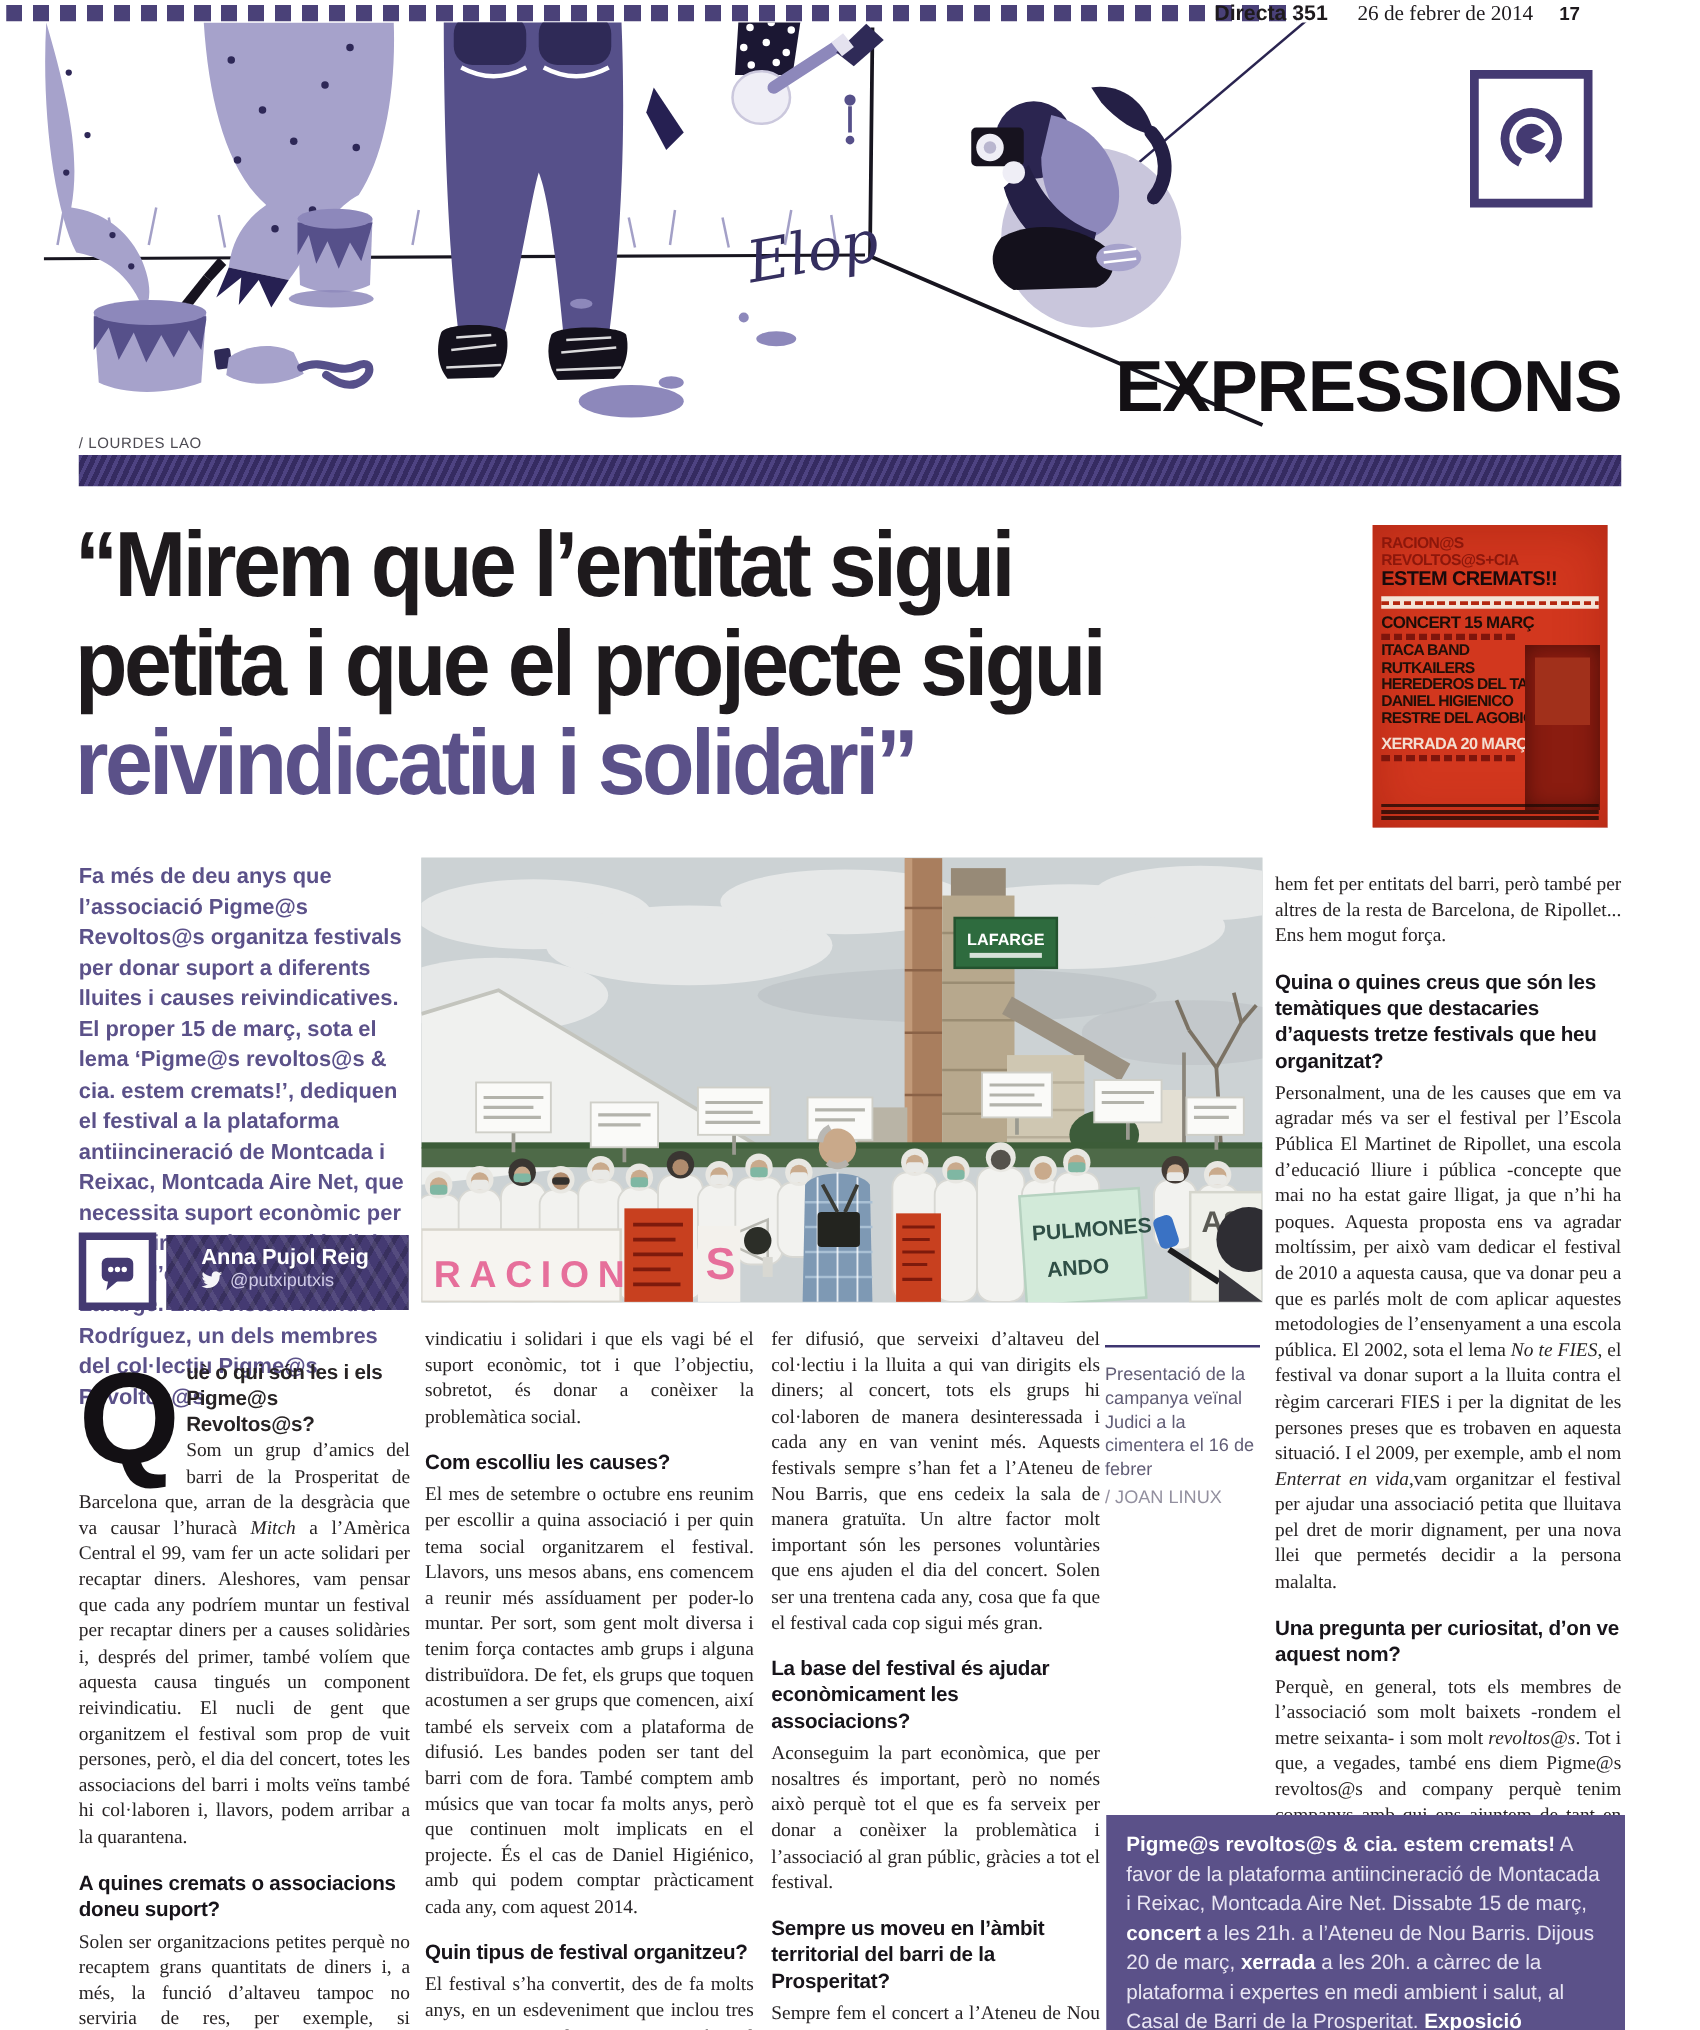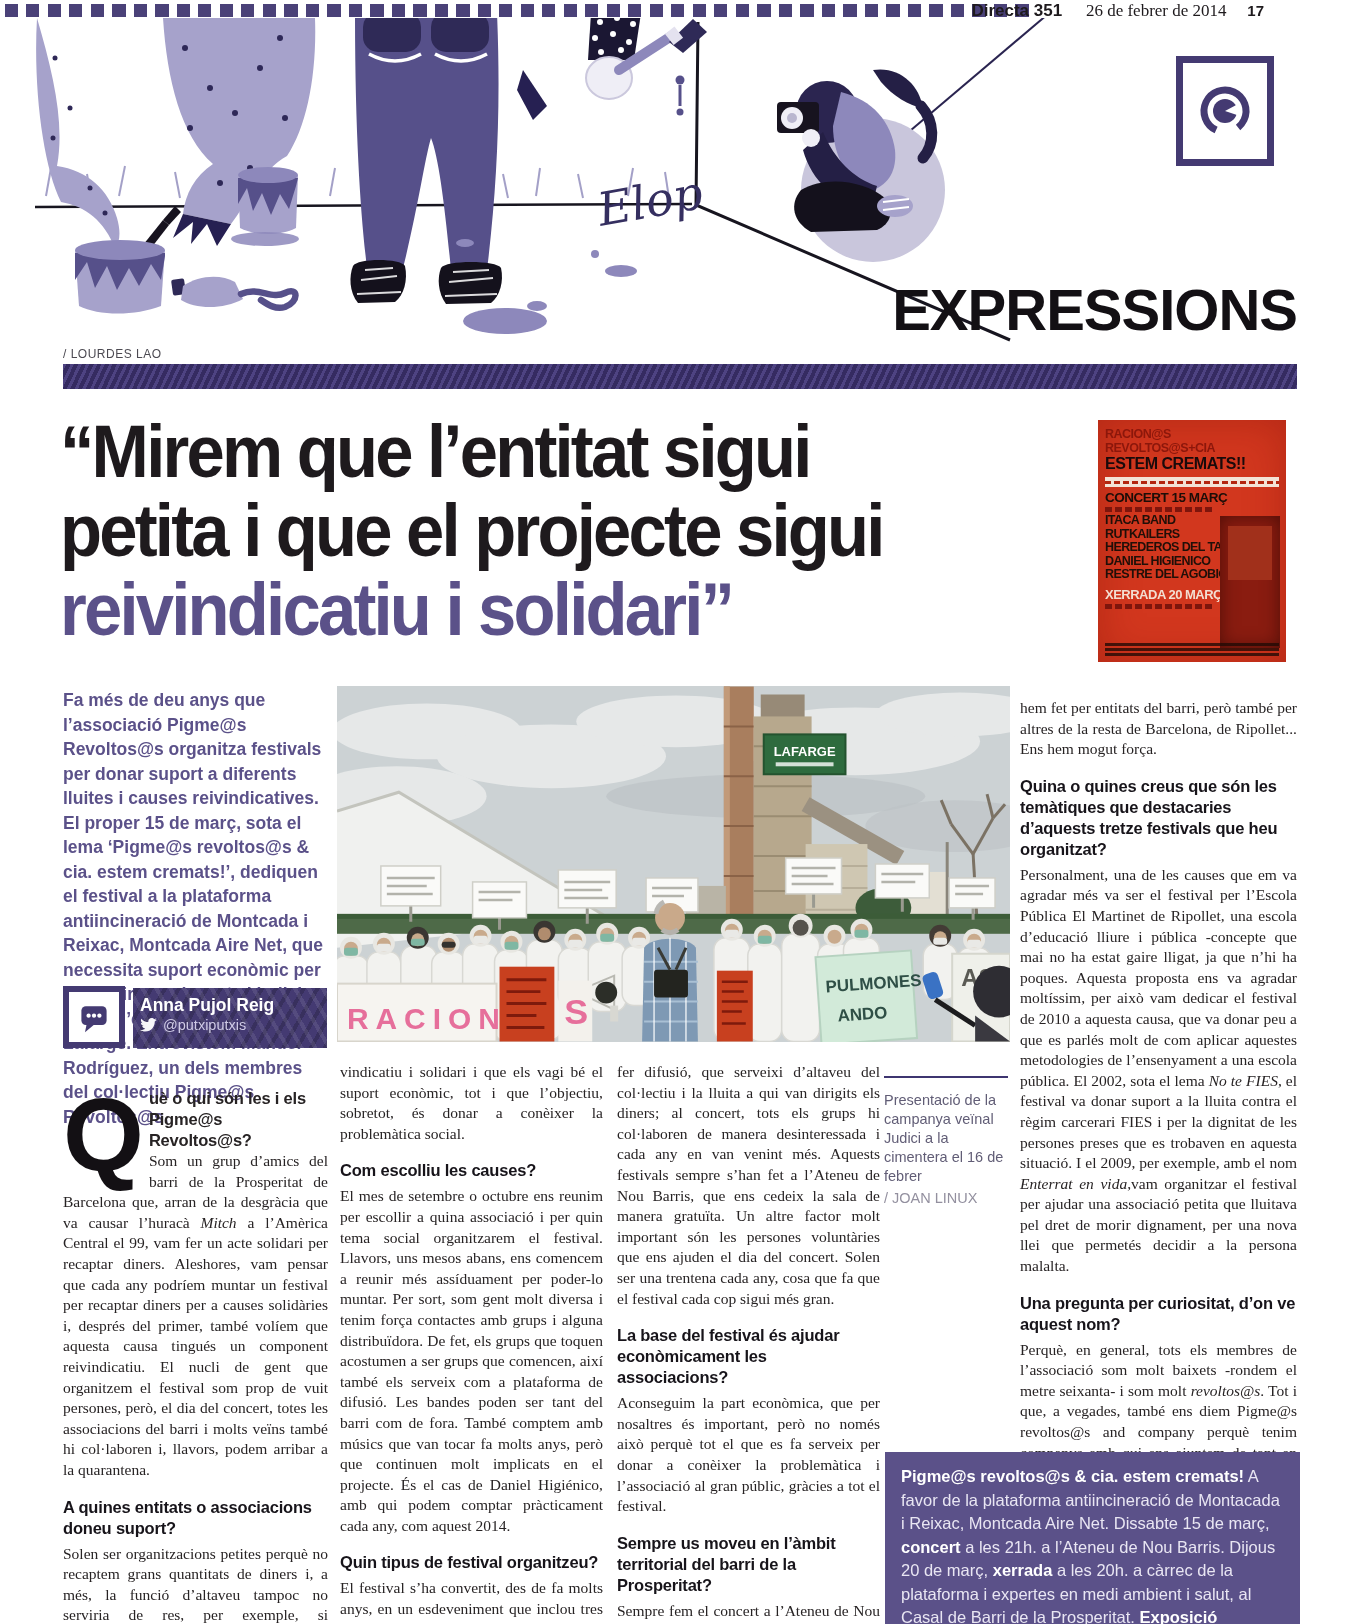--- a/index.html
+++ b/index.html
@@ -52,23 +52,23 @@
   
   .lead{position:absolute;left:63px;top:688px;width:266px;font-weight:bold;font-size:17.5px;
       line-height:24.5px;color:#5b5189;}
   
   .byline{position:absolute;left:63px;top:986px;width:264px;height:62px;}
   .by-icon{position:absolute;left:0;top:0;width:50px;height:50px;background:#fff;border:6px solid #443a72;
       display:flex;align-items:center;justify-content:center;}
   .by-banner{position:absolute;left:70px;top:2px;right:0;bottom:0;background:#443a72;
       background-image:repeating-linear-gradient(60deg,rgba(255,255,255,.09) 0 4px,transparent 4px 12px),
                        repeating-linear-gradient(-60deg,rgba(0,0,0,.18) 0 4px,transparent 4px 12px);
-      padding:7px 7px;box-sizing:border-box;}
+      padding:7px 28px;box-sizing:border-box;}
   .by-name{font-weight:bold;color:#fff;font-size:17.5px;line-height:20px;}
-  .by-handle{display:flex;align-items:center;gap:6px;color:#cfcae6;font-size:14.5px;margin-top:2px;}
+  .by-handle{display:flex;align-items:flex-start;gap:6px;color:#cfcae6;font-size:14.5px;margin-top:2px;}
   
   .col{position:absolute;width:263px;font-family:"Liberation Serif",serif;font-size:15.5px;
       line-height:20.6px;color:#272324;text-align:justify;}
   #col1{left:63px;top:1088px;width:265px;}
   #col2{left:340px;top:1062px;}
   #col3{left:617px;top:1062px;}
   #col4{left:1020px;top:698px;width:277px;}
   .qh{font-family:"Liberation Sans",sans-serif;font-weight:bold;font-size:16.5px;line-height:21px;
       color:#17141a;margin:16px 0 5px;text-align:left;letter-spacing:-.2px;}
   .bp{margin:0;}
@@ -484,21 +484,21 @@
     <div>Presentació de la campanya veïnal Judici a la cimentera el 16 de febrer</div>
     <div class="cap-credit">/ JOAN LINUX</div>
   </div>
 
   <div class="col" id="col1">
     <div>
       <span class="dropcap">Q</span>
       <h3 class="dc-head">uè o qui són les i els Pigme@s Revoltos@s?</h3>
       <p class="bp"><span>Som un grup d’amics del barri de la Prosperitat de Barcelona que, arran de la desgràcia que va causar l’huracà </span><span class="ital">Mitch</span><span> a l’Amèrica Central el 99, vam fer un acte solidari per recaptar diners. Aleshores, vam pensar que cada any podríem muntar un festival per recaptar diners per a causes solidàries i, després del primer, també volíem que aquesta causa tingués un component reivindicatiu. El nucli de gent que organitzem el festival som prop de vuit persones, però, el dia del concert, totes les associacions del barri i molts veïns també hi col·laboren i, llavors, podem arribar a la quarantena.</span></p>
     </div>
-    <h3 class="qh">A quines entitats o associacions doneu suport?</h3>
+    <h3 class="qh">A quines cremats o associacions doneu suport?</h3>
     <p class="bp">Solen ser organitzacions petites perquè no recaptem grans quantitats de diners i, a més, la funció d’altaveu tampoc no serviria de res, per exemple, si organitzéssim un festival per la Creu Roja, ja que ells ja tenen els seus mitjans i canals. Per això mirem que l’entitat sigui petita, que el projecte sigui rei-</p>
   </div>
 
   <div class="col" id="col2">
     <p class="bp">vindicatiu i solidari i que els vagi bé el suport econòmic, tot i que l’objectiu, sobretot, és donar a conèixer la problemàtica social.</p>
     <h3 class="qh">Com escolliu les causes?</h3>
     <p class="bp">El mes de setembre o octubre ens reunim per escollir a quina associació i per quin tema social organitzarem el festival. Llavors, uns mesos abans, ens comencem a reunir més assíduament per poder-lo muntar. Per sort, som gent molt diversa i tenim força contactes amb grups i alguna distribuïdora. De fet, els grups que toquen acostumen a ser grups que comencen, així també els serveix com a plataforma de difusió. Les bandes poden ser tant del barri com de fora. També comptem amb músics que van tocar fa molts anys, però que continuen molt implicats en el projecte. És el cas de Daniel Higiénico, amb qui podem comptar pràcticament cada any, com aquest 2014.</p>
     <h3 class="qh">Quin tipus de festival organitzeu?</h3>
     <p class="bp">El festival s’ha convertit, des de fa molts anys, en un esdeveniment que inclou tres parts: una xerrada, una exposició i el concert. L’objectiu de la xerrada és, sobretot,</p>
   </div>

